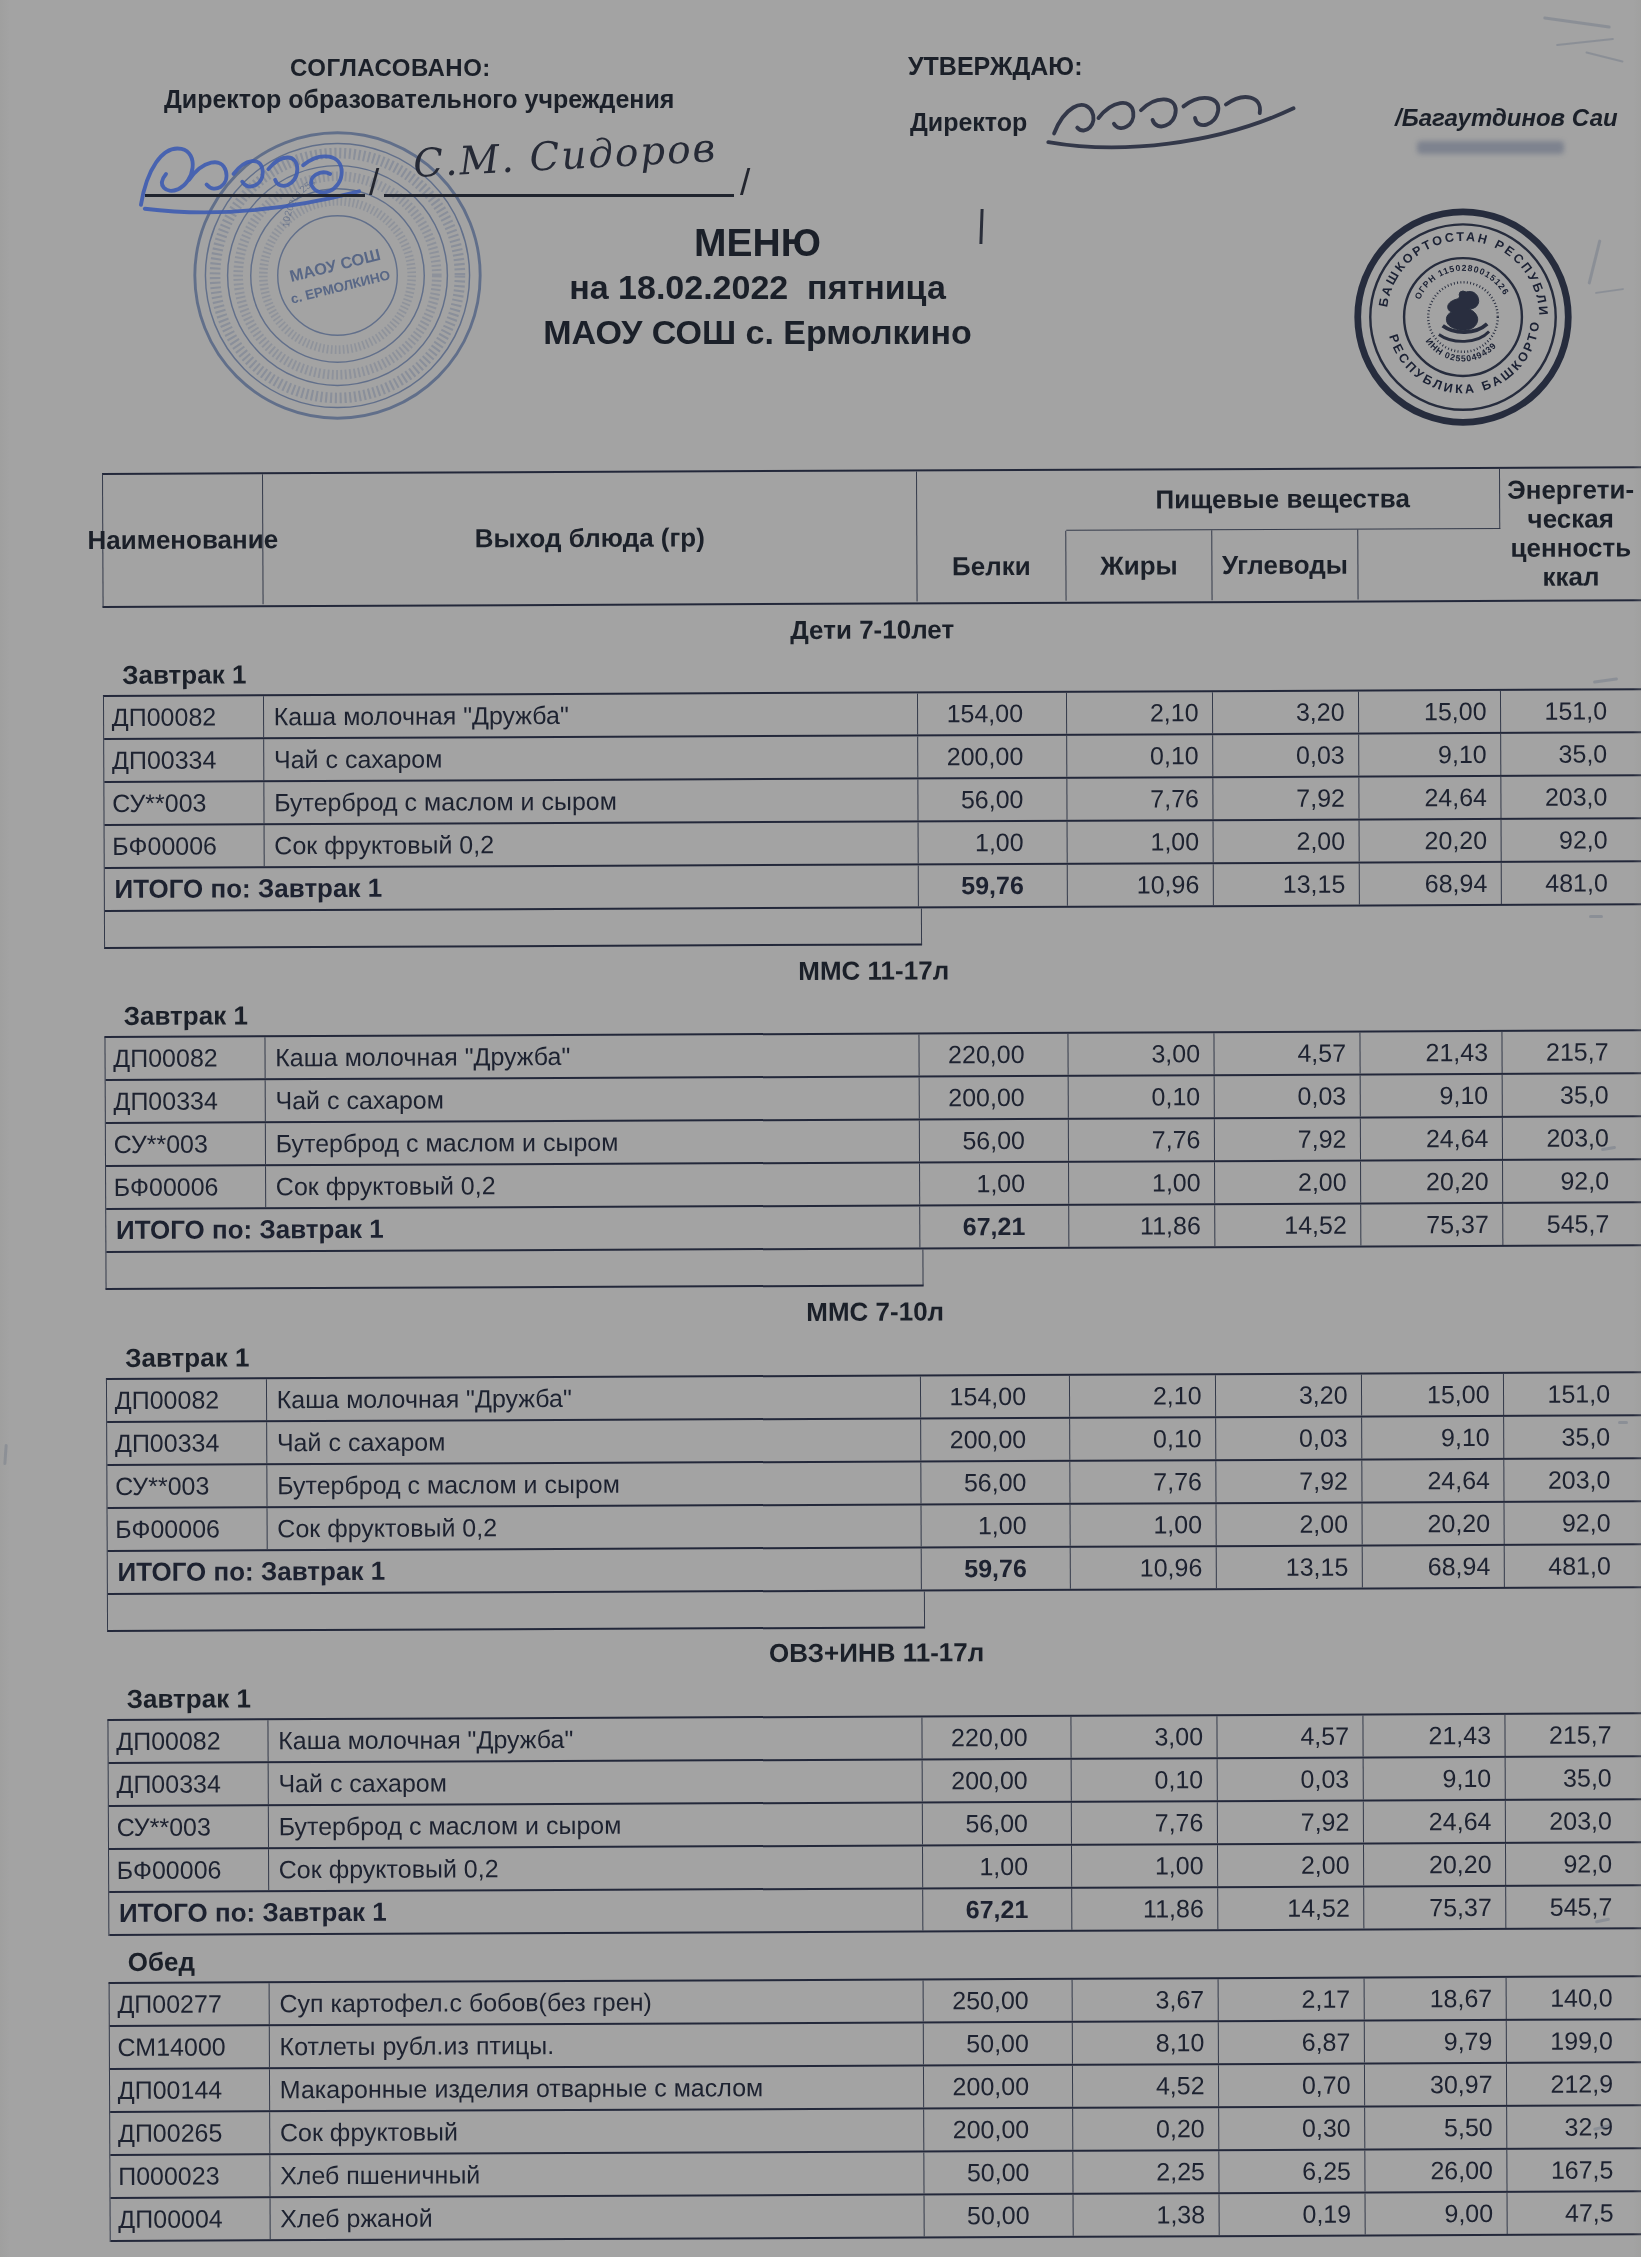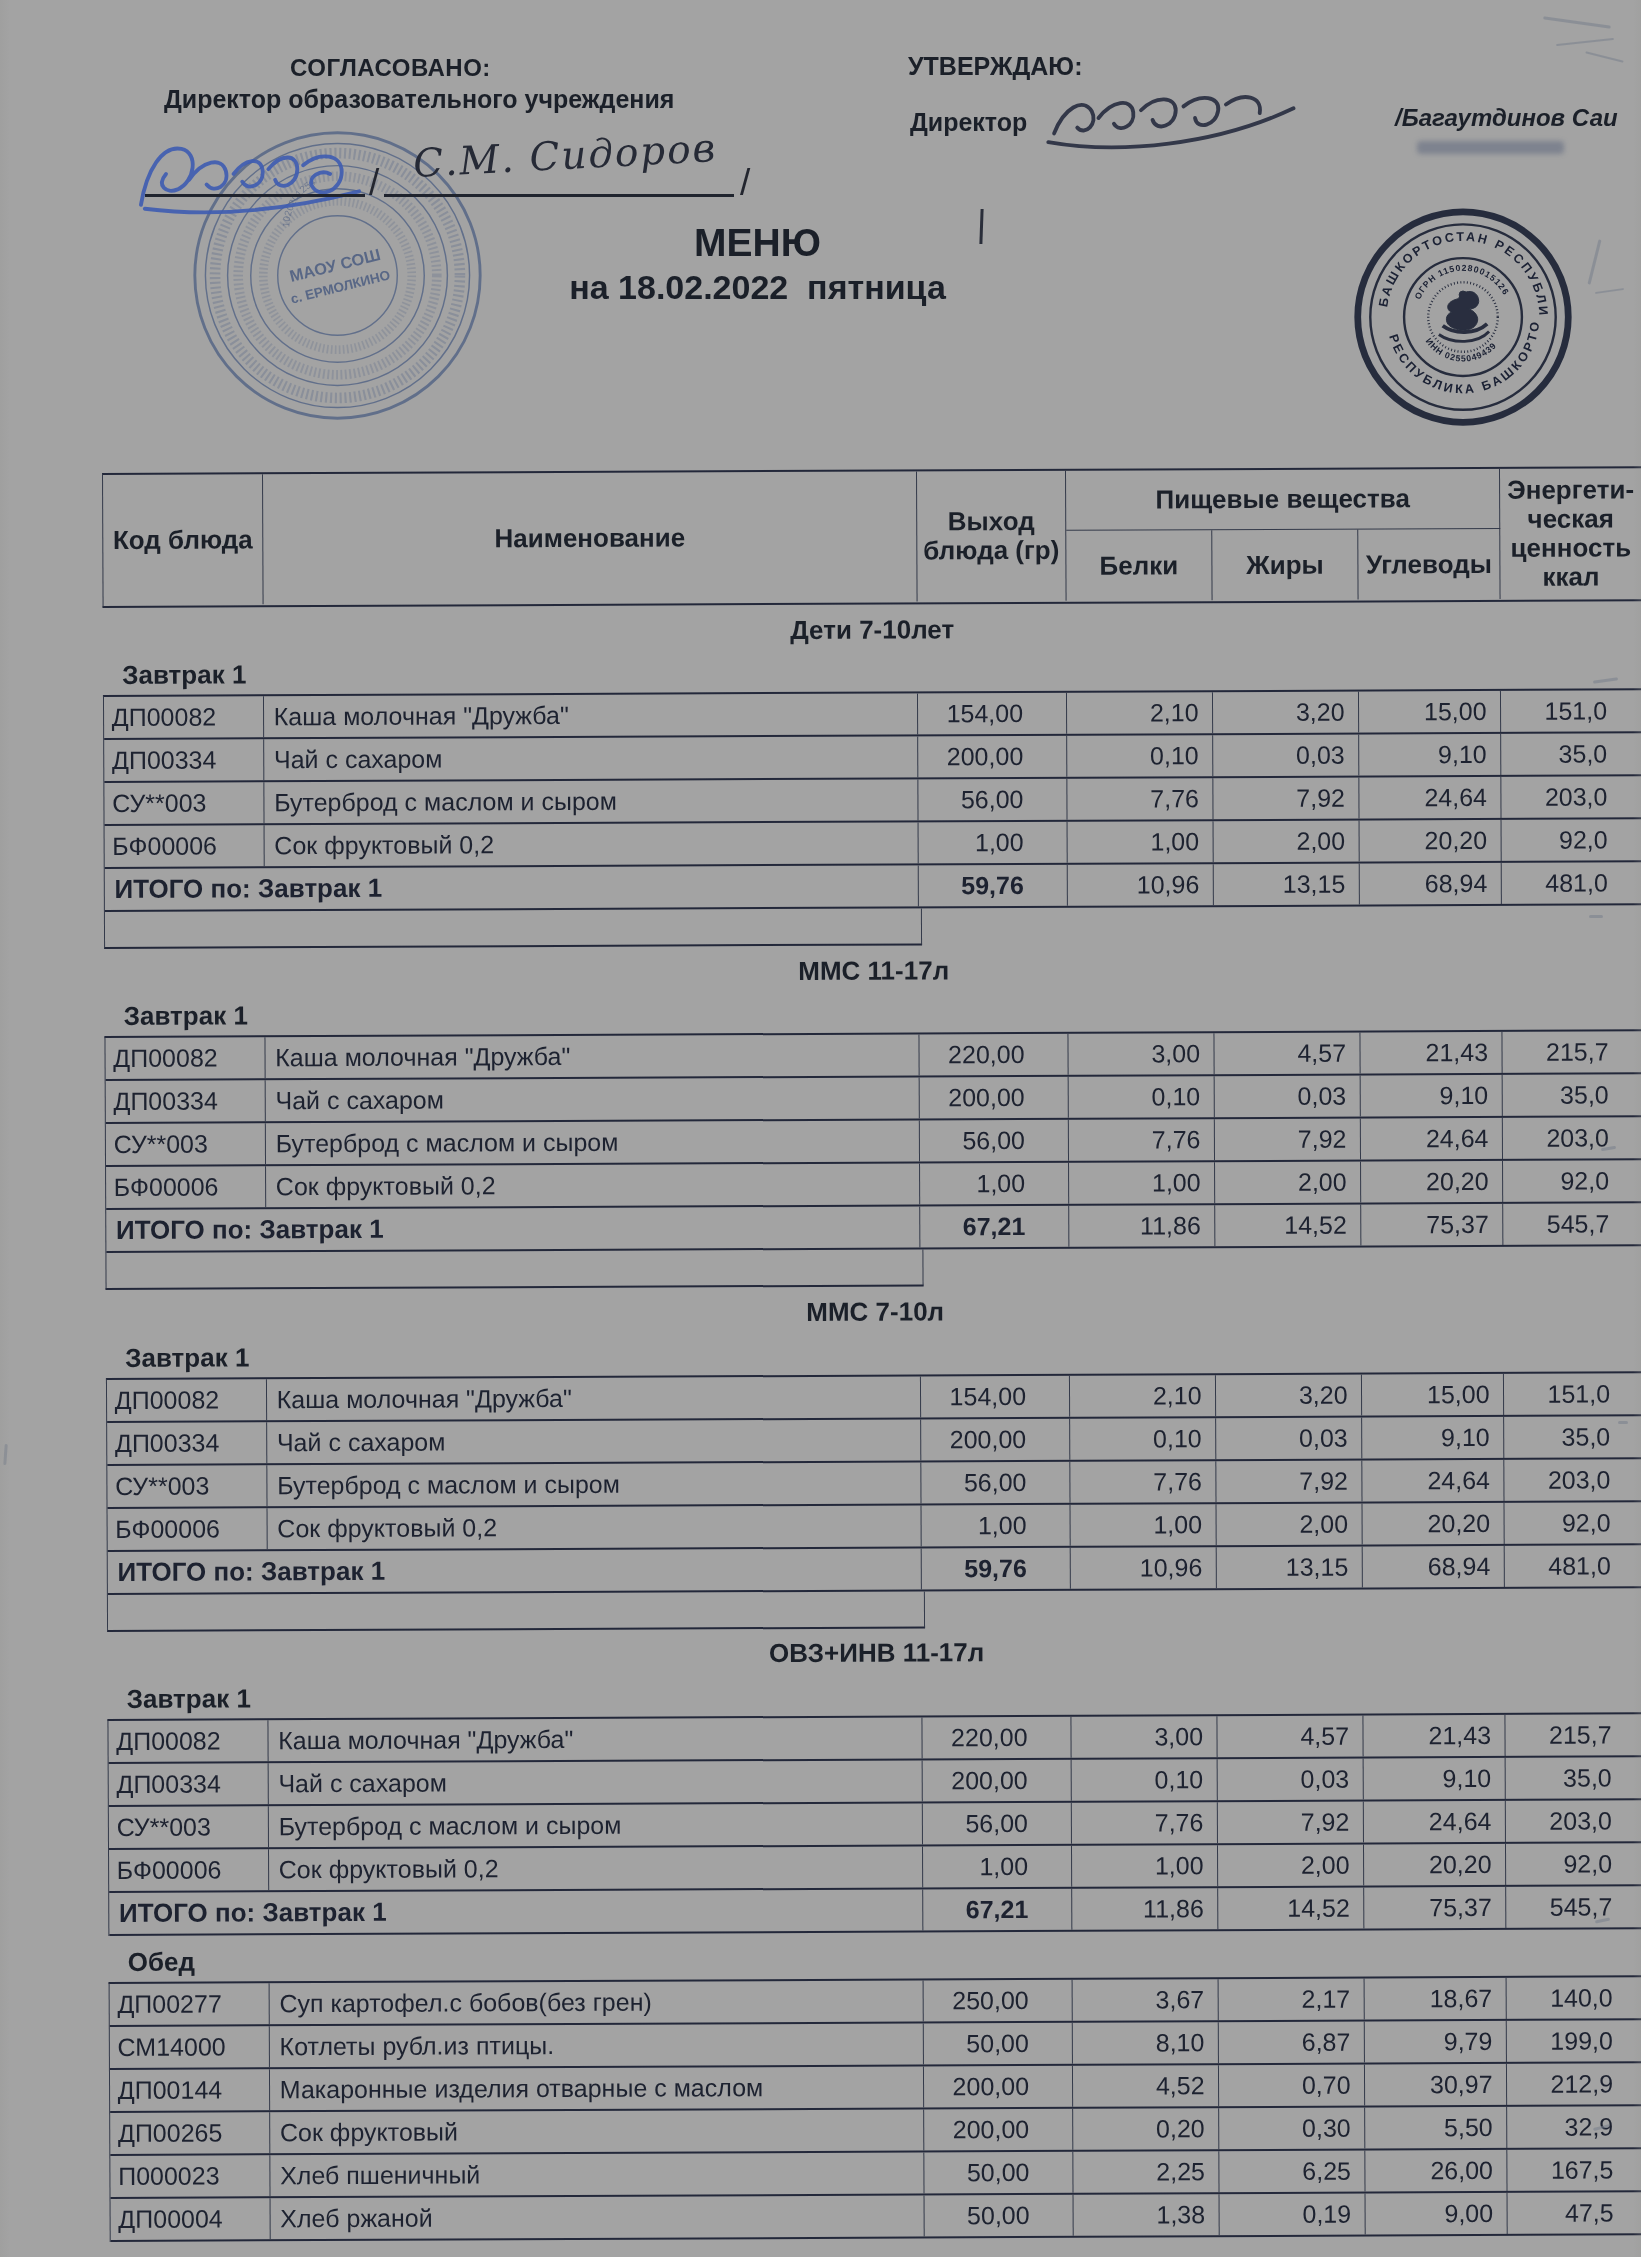--- a/index.html
+++ b/index.html
@@ -119,20 +119,21 @@
       <path d="M1182,114 C1198,98 1218,100 1218,114 C1218,130 1198,137 1194,124"></path>
       <path d="M1226,110 C1244,96 1264,100 1262,114 C1260,130 1240,135 1238,122"></path>
       <path d="M1270,108 C1288,95 1308,99 1305,117"></path>
       <path d="M1086,147 C1160,160 1260,150 1340,112"></path>
     </g>
   </svg>
 
   <div class="abs menu-title">
     <div class="t1">МЕНЮ</div>
     <div class="t2">на 18.02.2022  пятница</div>
+    <div class="t3">МАОУ СОШ с. Ермолкино</div>
   </div>
 
   <svg class="abs round-stamp" width="226" height="226" viewBox="0 0 234 234">
     <g stroke="#2b3552" fill="none" opacity="0.92">
       <circle cx="117" cy="115" r="109" stroke-width="7"></circle>
       <circle cx="117" cy="115" r="96" stroke-width="2.5"></circle>
       <circle cx="117" cy="115" r="61" stroke-width="2.5"></circle>
       <circle cx="117" cy="115" r="36" stroke-width="2.5" stroke-dasharray="1 2.4"></circle>
     </g>
     <defs>
@@ -152,21 +153,20 @@
       <path d="M96,124 c12,9 34,9 46,-2" stroke-width="4" fill="none"></path>
       <path d="M92,133 c14,10 40,10 52,-3" stroke-width="3" fill="none"></path>
       <circle cx="117" cy="92" r="4"></circle>
     </g>
   </svg>
 
   <div class="abs" style="left:980px;top:209px;width:2.9px;height:35px;background:#2a2e3a;transform:rotate(2deg);"></div>
 
   <div class="abs main-table">
     <div class="head-table">
-      <div class="h-code">Код блюда</div>
       <div class="h-name">Наименование</div>
       <div class="h-out">Выход блюда (гр)</div>
       <div class="h-nutr">Пищевые вещества</div>
       <div class="h-prot">Белки</div>
       <div class="h-fat">Жиры</div>
       <div class="h-carb">Углеводы</div>
       <div class="h-energy">Энергети-ческая ценность ккал</div>
     </div>
     <div id="menu-sections">
         <div class="sec-heading">Дети 7-10лет</div>

